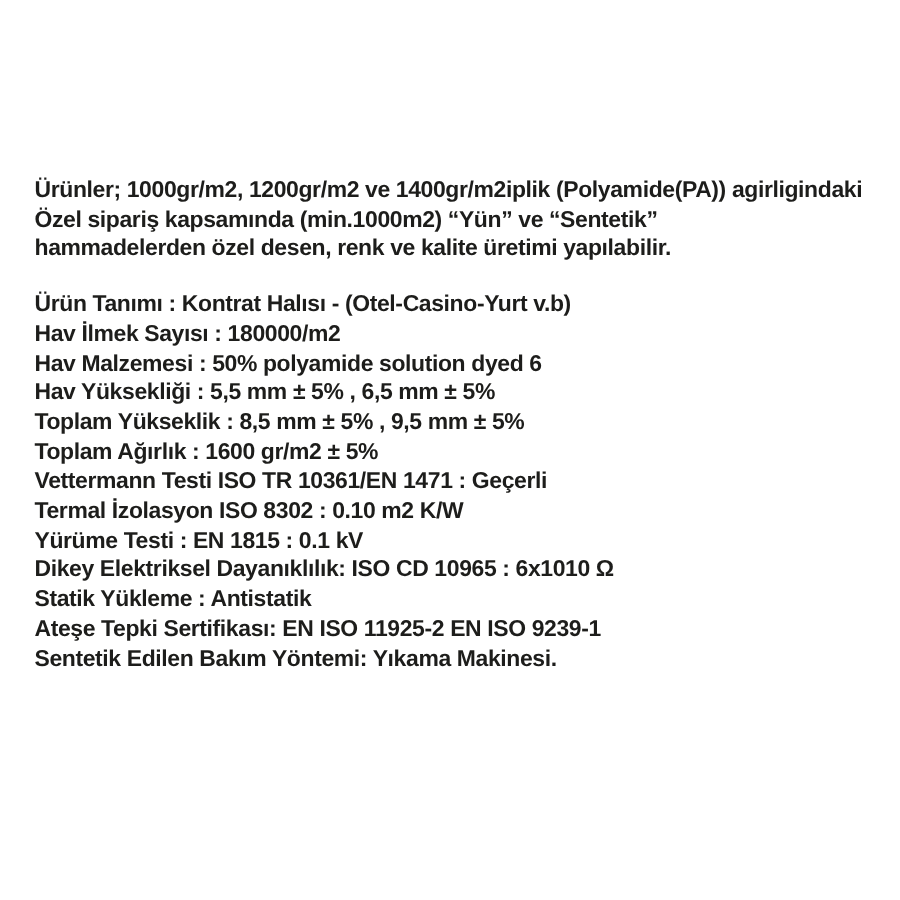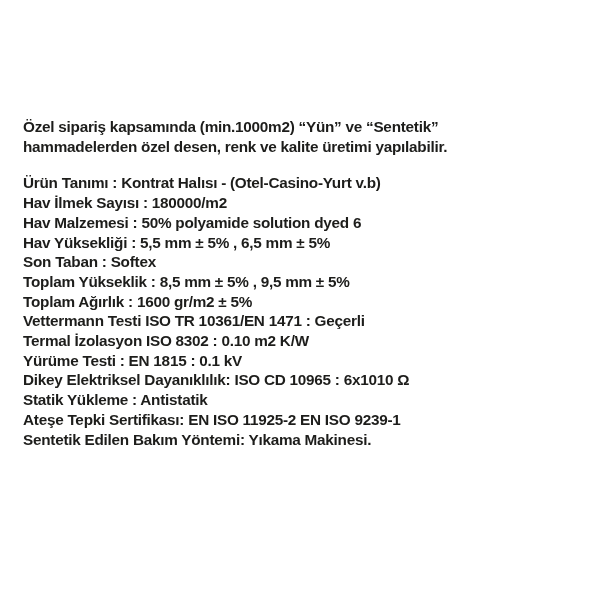--- a/index.html
+++ b/index.html
@@ -33,29 +33,29 @@
   .line {
     line-height: 19.7px;
     white-space: nowrap;
   }
 </style>
 </head>
 <body>
 
 <div class="doc">
   <div class="intro">
+      <div class="line">Ürünler; 1000gr/m2, 1200gr/m2 ve 1400gr/m2iplik (Polyamide(PA)) agirligindaki</div>
       <div class="line">Özel sipariş kapsamında (min.1000m2) “Yün” ve “Sentetik”</div>
       <div class="line">hammadelerden özel desen, renk ve kalite üretimi yapılabilir.</div>
     </div>
   <div class="specs">
       <div class="line">Ürün Tanımı : Kontrat Halısı - (Otel-Casino-Yurt v.b)</div>
       <div class="line">Hav İlmek Sayısı : 180000/m2</div>
       <div class="line">Hav Malzemesi : 50% polyamide solution dyed 6</div>
       <div class="line">Hav Yüksekliği : 5,5 mm ± 5% , 6,5 mm ± 5%</div>
-      <div class="line">Son Taban : Softex</div>
       <div class="line">Toplam Yükseklik : 8,5 mm ± 5% , 9,5 mm ± 5%</div>
       <div class="line">Toplam Ağırlık : 1600 gr/m2 ± 5%</div>
       <div class="line">Vettermann Testi ISO TR 10361/EN 1471 : Geçerli</div>
       <div class="line">Termal İzolasyon ISO 8302 : 0.10 m2 K/W</div>
       <div class="line">Yürüme Testi : EN 1815 : 0.1 kV</div>
       <div class="line">Dikey Elektriksel Dayanıklılık: ISO CD 10965 : 6x1010 Ω</div>
       <div class="line">Statik Yükleme : Antistatik</div>
       <div class="line">Ateşe Tepki Sertifikası: EN ISO 11925-2 EN ISO 9239-1</div>
       <div class="line">Sentetik Edilen Bakım Yöntemi: Yıkama Makinesi.</div>
     </div>

